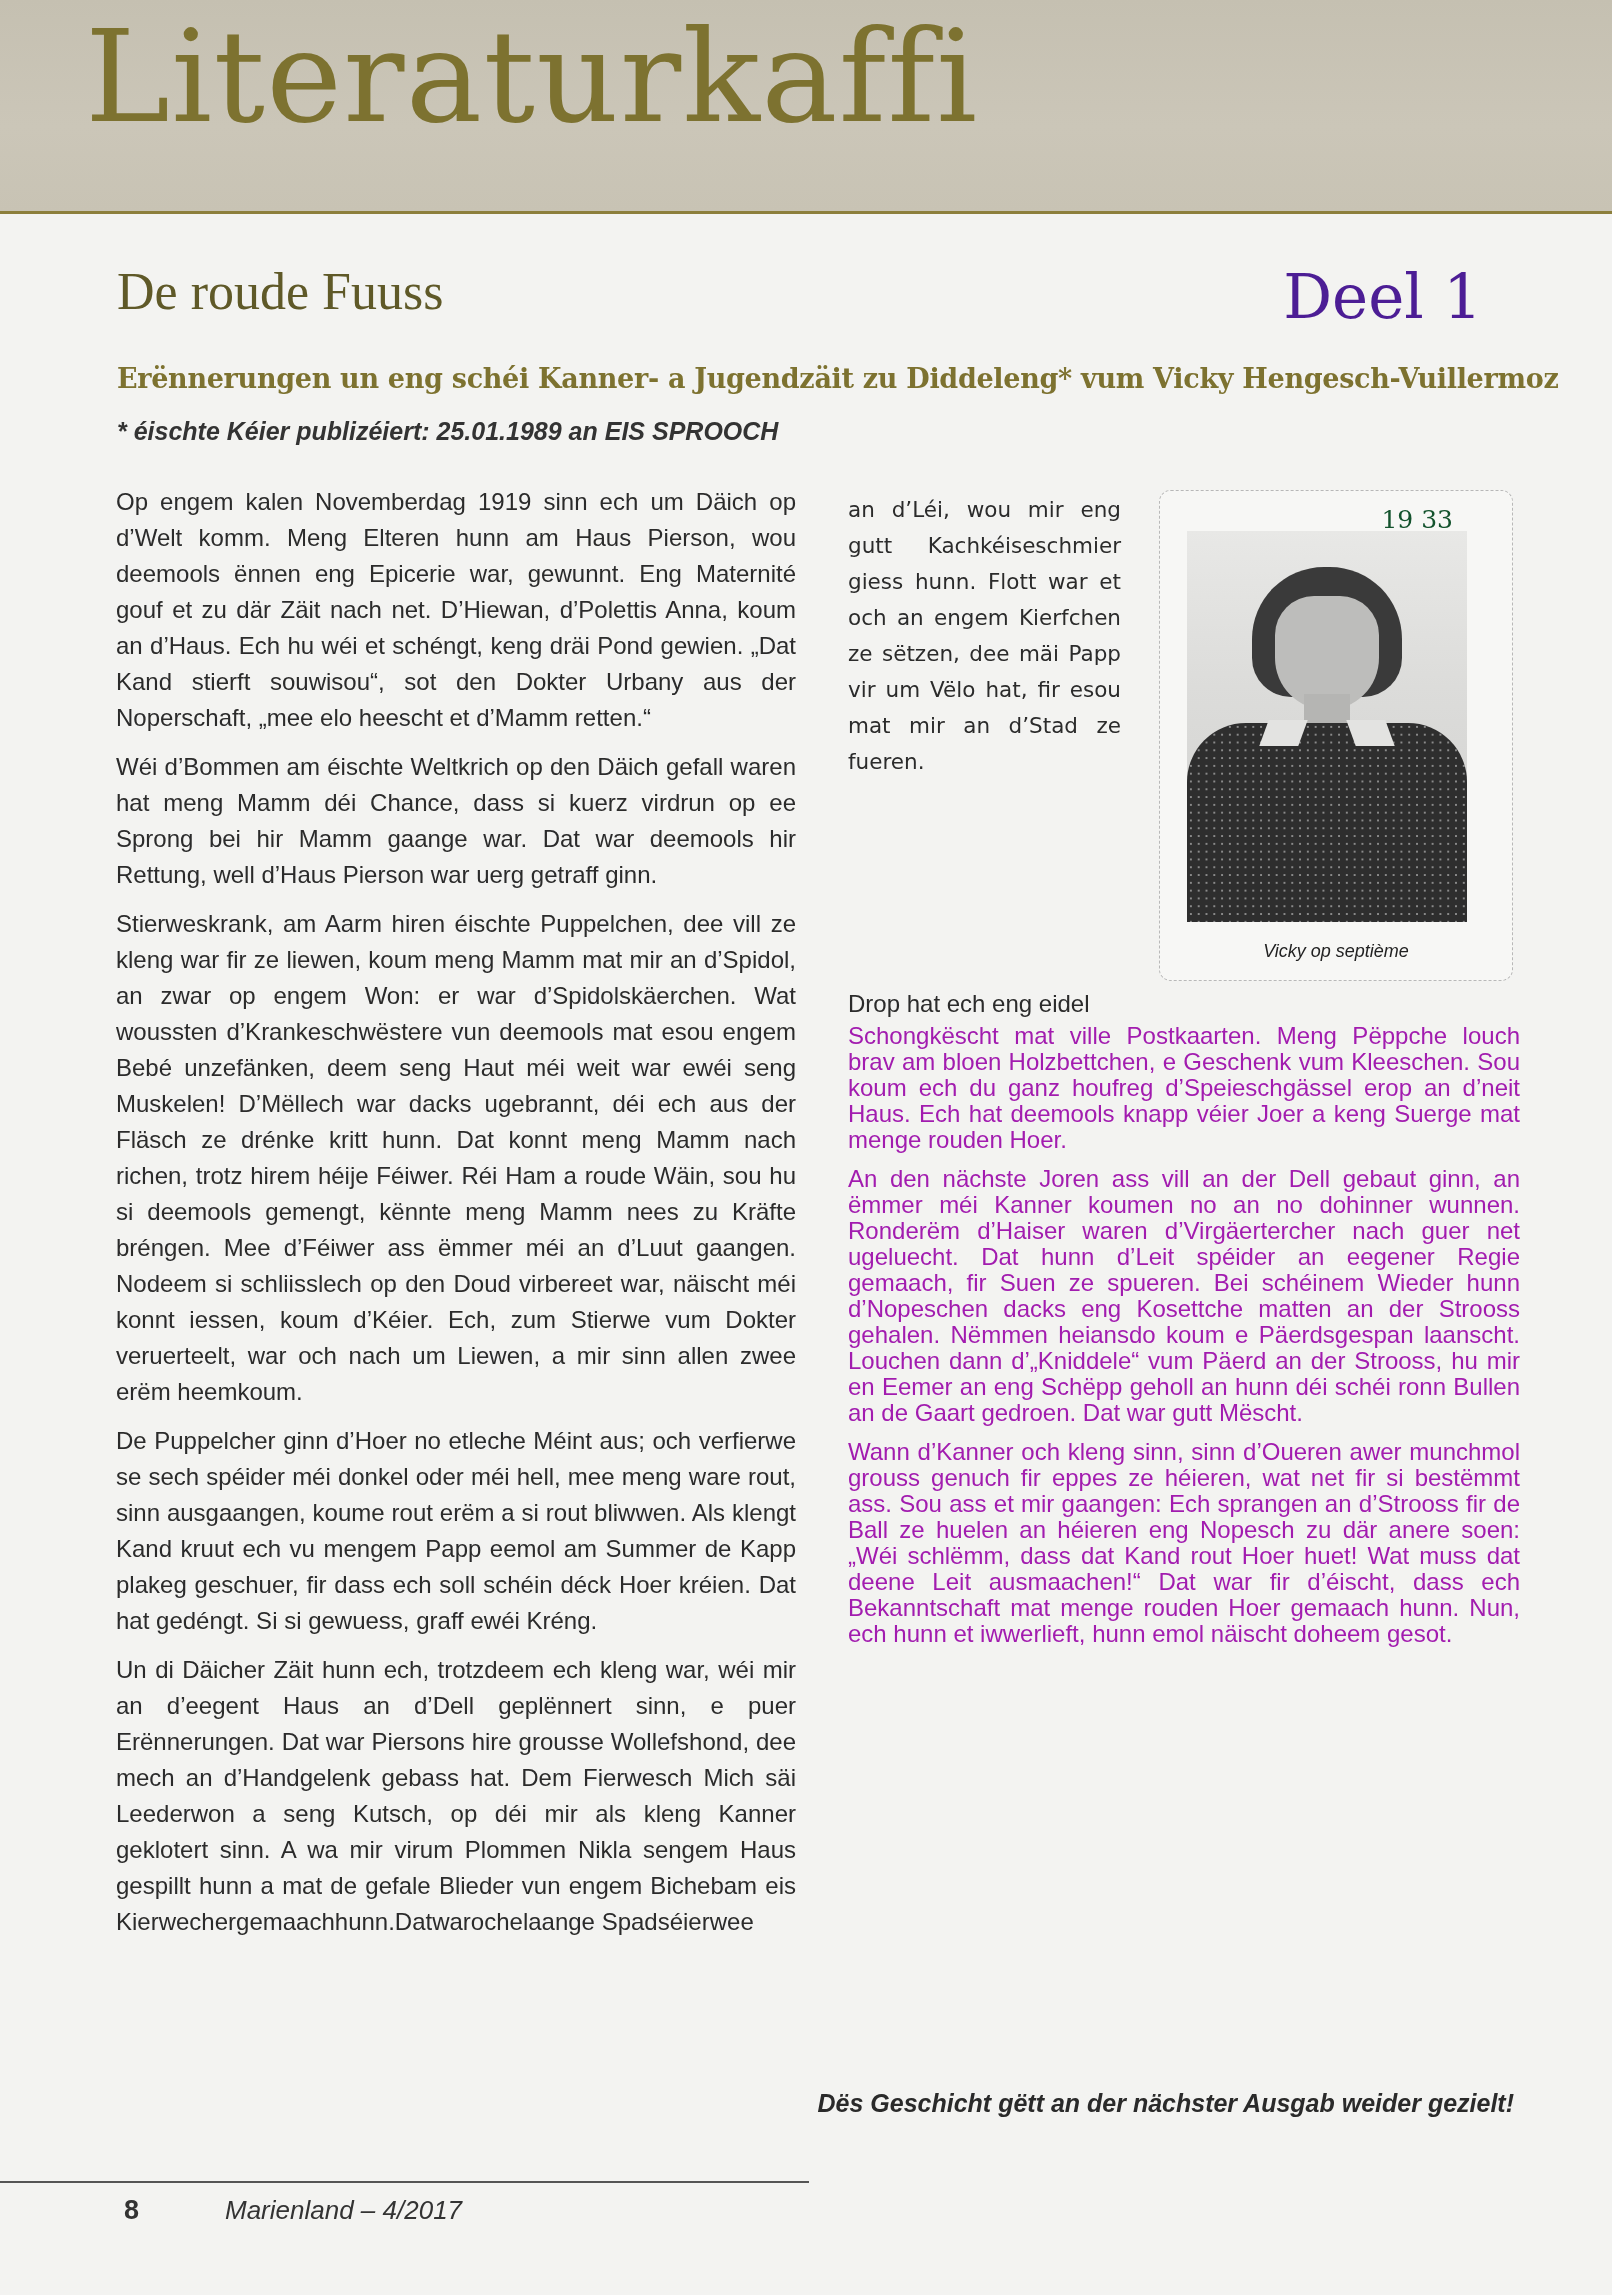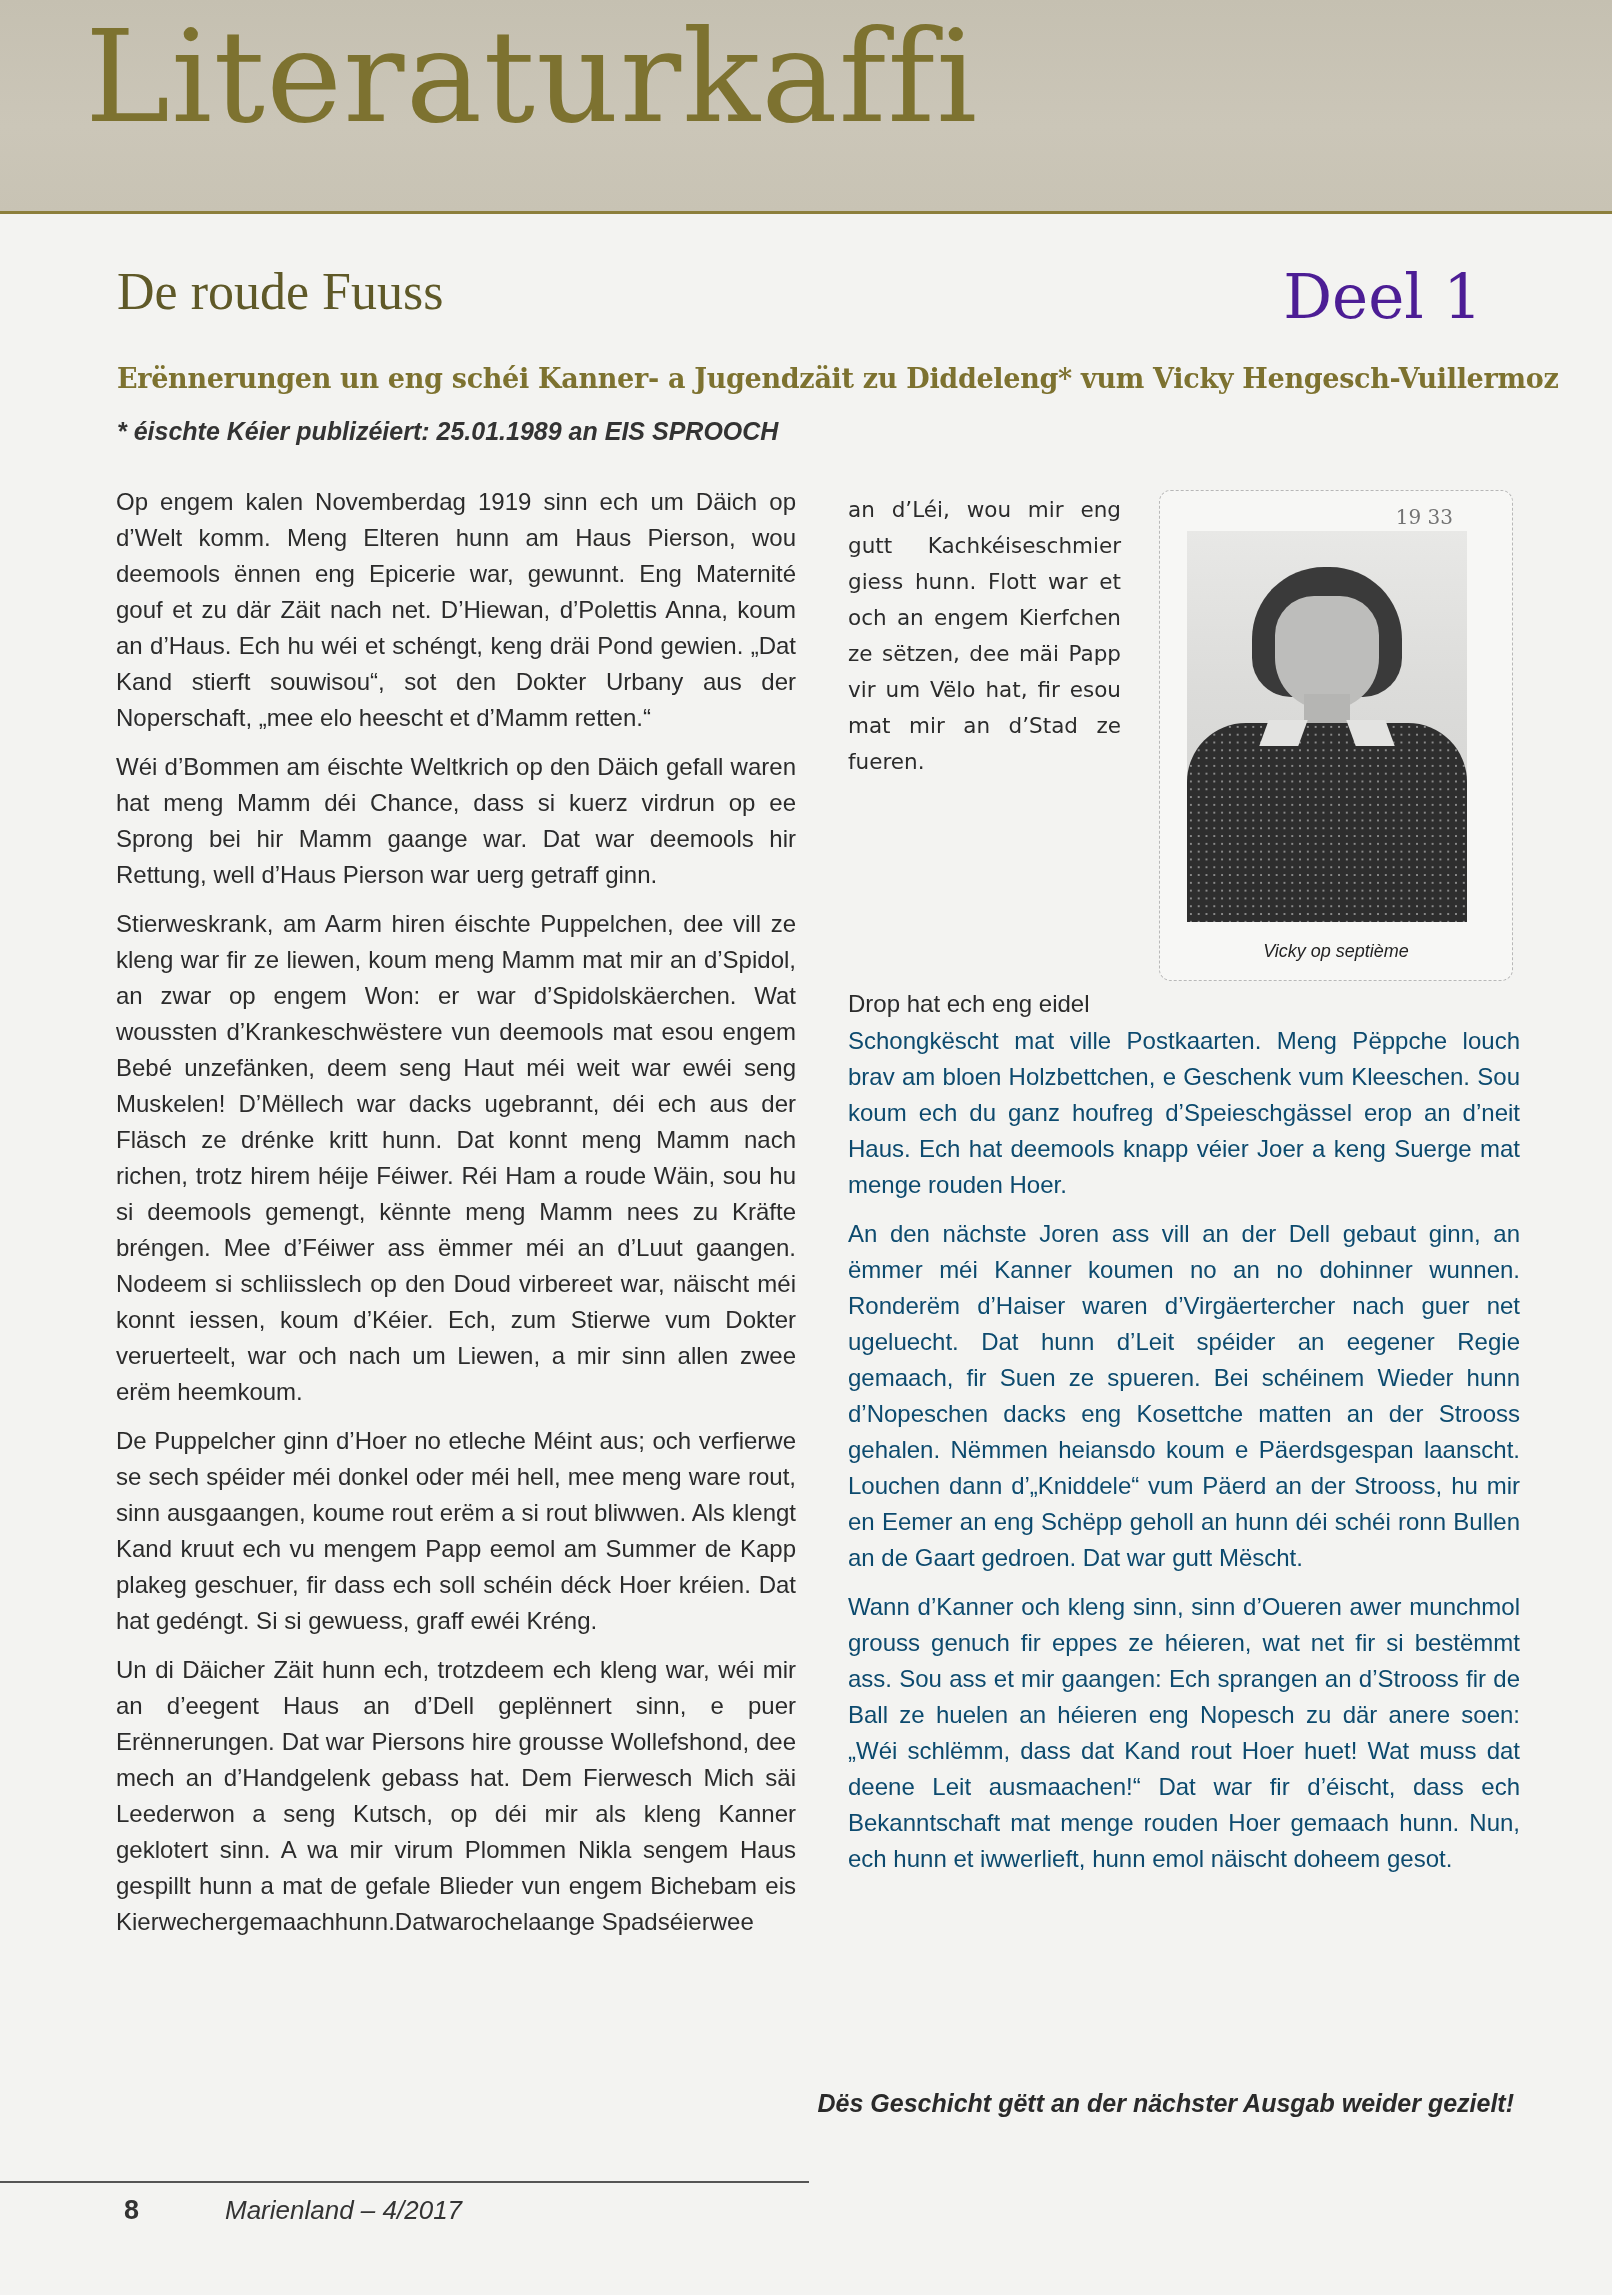--- a/index.html
+++ b/index.html
@@ -46,35 +46,35 @@
   }
   .col-left p, .col-right p { margin: 0 0 13px 0; }
   .col-right-narrow {
     position: absolute; left: 848px; top: 484px; width: 273px;
     font-family: "DejaVu Sans", sans-serif; font-size: 21.5px; line-height: 36px;
     text-align: justify; color: #2b2b2b;
   }
   .col-right-narrow p { margin: 8px 0 13px 0; }
   .col-right {
     position: absolute; left: 848px; top: 1023px; width: 672px;
-    font-family: "Liberation Sans", sans-serif; font-size: 24px; line-height: 36px;
-    text-align: justify; color: #0c4a6e;
+    font-family: "Liberation Sans", sans-serif; font-size: 24px; line-height: 26px;
+    text-align: justify; color: #a21caf;
   }
   .drop-line {
     position: absolute; left: 848px; top: 986px; width: 273px;
     font-family: "Liberation Sans", sans-serif; font-size: 24px; line-height: 36px; color: #2b2b2b;
   }
   .photo-card {
     position: absolute; left: 1159px; top: 490px; width: 352px; height: 489px;
     background: #f7f7f5;
     border: 1.3px dashed #b8b8b8; border-radius: 11.7px;
   }
   .photo-year {
     position: absolute; right: 59px; top: 14.3px;
-    font-family: "DejaVu Serif", serif; font-size: 20px; color: #737373;
+    font-family: "DejaVu Serif", serif; font-size: 25px; color: #14532d;
   }
   .photo {
     position: absolute; left: 27px; top: 40px; width: 280px; height: 391px;
     background: linear-gradient(180deg, #e8e8e6 0%, #dcdcda 40%, #cfcfcd 100%);
     overflow: hidden;
   }
   .photo .hair {
     position: absolute; left: 65px; top: 36px; width: 150px; height: 130px;
     background: #3a3a3a; border-radius: 72px 72px 39px 39px;
   }

